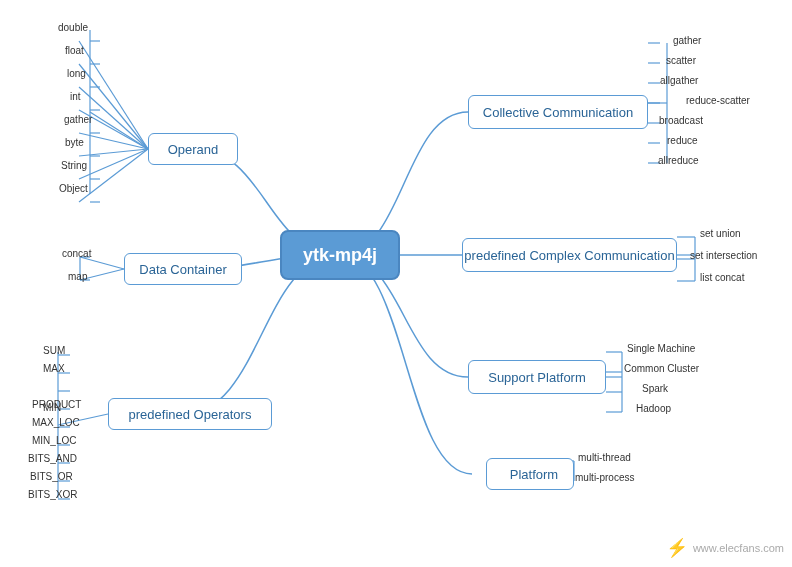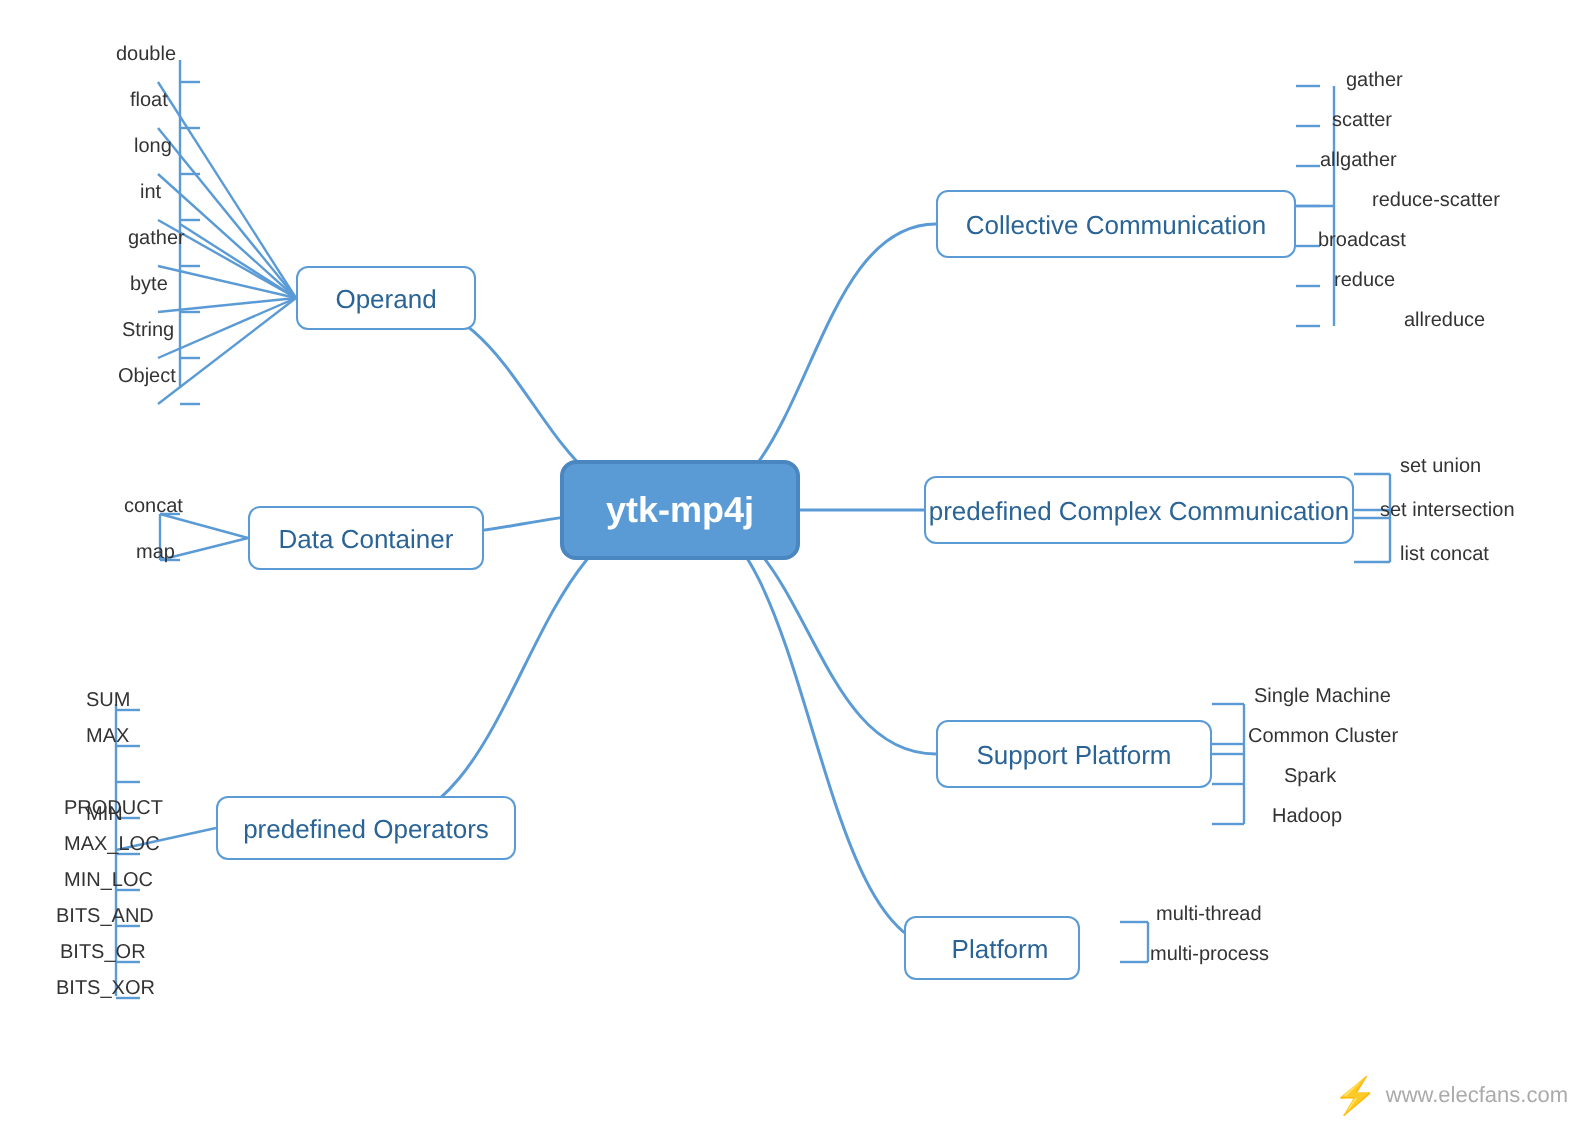--- a/index.html
+++ b/index.html
@@ -167,21 +167,21 @@
 <div class="node node-box" style="left:124px; top:253px; width:118px; height:32px;">
   <span>Data Container</span>
 </div>
 <div class="node node-leaf" style="left:62px; top:248px;">
     <span>concat</span>
   </div>
 <div class="node node-leaf" style="left:68px; top:271px;">
     <span>map</span>
   </div>
 
-<div class="node node-box" style="left:108px; top:398px; width:150px; height:32px;">
+<div class="node node-box" style="left:108px; top:398px; width:164px; height:32px;">
   <span>predefined Operators</span>
 </div>
 <div class="node node-leaf" style="left:43px; top:345px;">
     <span>SUM</span>
   </div>
 <div class="node node-leaf" style="left:43px; top:363px;">
     <span>MAX</span>
   </div>
 <div class="node node-leaf" style="left:43px; top:402px;">
     <span>MIN</span>
@@ -219,21 +219,21 @@
   </div>
 <div class="node node-leaf" style="left:647px; top:95px;margin-left:39px;">
     <span>reduce-scatter</span>
   </div>
 <div class="node node-leaf" style="left:659px; top:115px;">
     <span>broadcast</span>
   </div>
 <div class="node node-leaf" style="left:667px; top:135px;">
     <span>reduce</span>
   </div>
-<div class="node node-leaf" style="left:658px; top:155px;margin-left:44px;">
+<div class="node node-leaf" style="left:658px; top:155px;">
     <span>allreduce</span>
   </div>
 
 <div class="node node-box" style="left:462px; top:238px; width:215px; height:34px;">
   <span>predefined Complex Communication</span>
 </div>
 <div class="node node-leaf" style="left:700px; top:228px;">
     <span>set union</span>
   </div>
 <div class="node node-leaf" style="left:690px; top:250px;">
@@ -252,21 +252,21 @@
 <div class="node node-leaf" style="left:624px; top:363px;">
     <span>Common Cluster</span>
   </div>
 <div class="node node-leaf" style="left:642px; top:383px;">
     <span>Spark</span>
   </div>
 <div class="node node-leaf" style="left:636px; top:403px;">
     <span>Hadoop</span>
   </div>
 
-<div class="node node-box" style="left:452px; top:458px; width:88px; height:32px;padding-left:20px;">
+<div class="node node-box" style="left:486px; top:458px; width:88px; height:32px;padding-left:20px;">
   <span>Platform</span>
 </div>
 <div class="node node-leaf" style="left:578px; top:452px;">
     <span>multi-thread</span>
   </div>
 <div class="node node-leaf" style="left:575px; top:472px;">
     <span>multi-process</span>
   </div>
 
 <div class="watermark">

